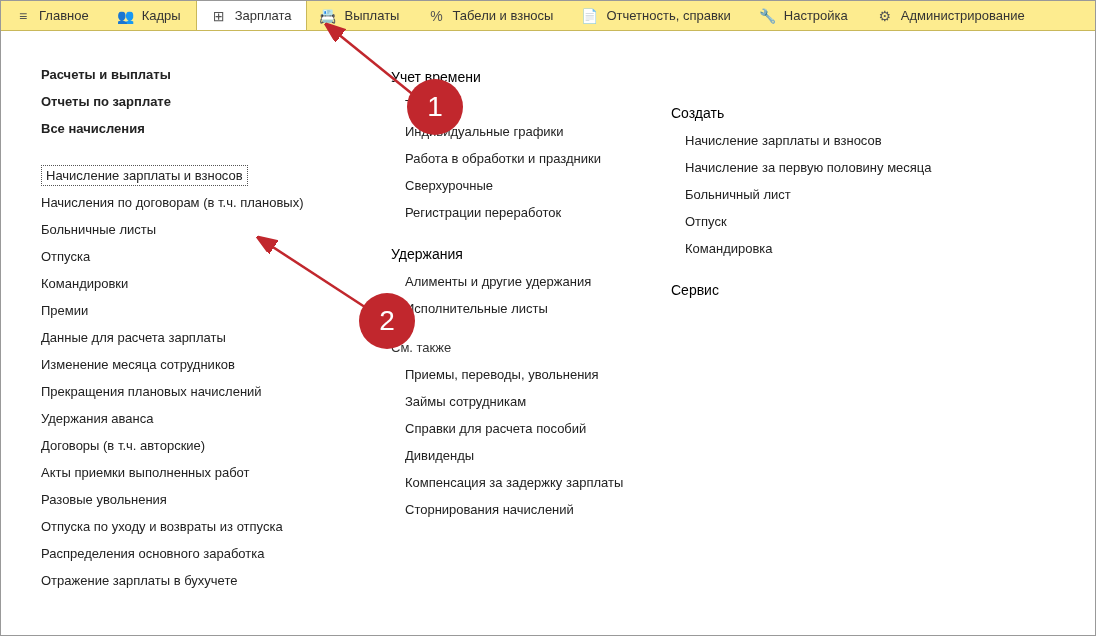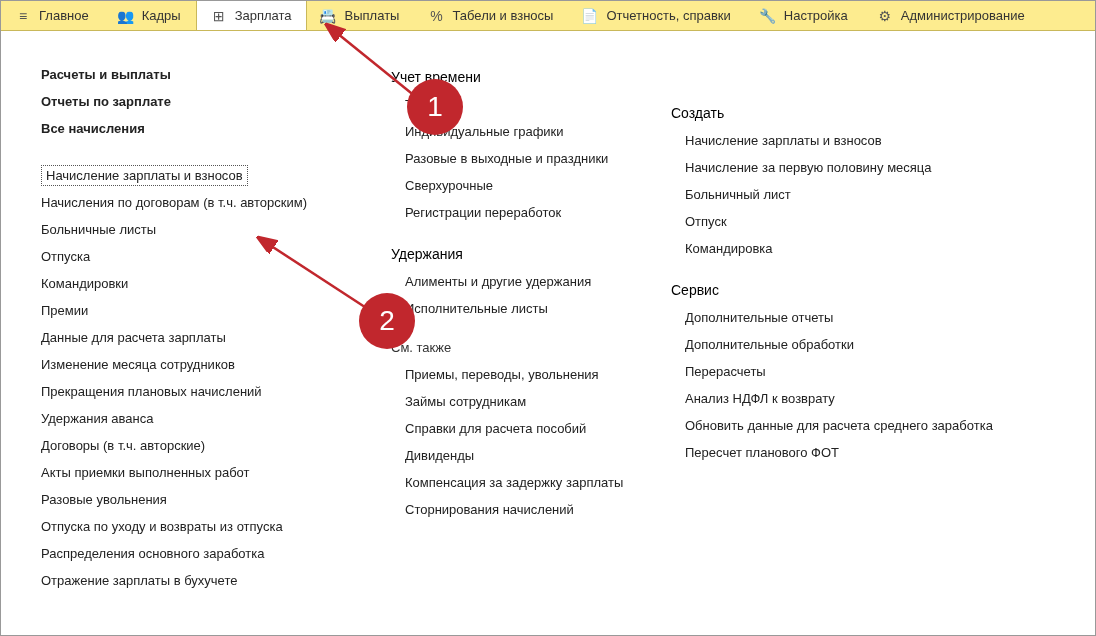--- a/index.html
+++ b/index.html
@@ -145,21 +145,21 @@
 
 <div class="content">
 
   <div class="col col1">
     <div class="heading-bold">Расчеты и выплаты</div>
     <div class="heading-bold">Отчеты по зарплате</div>
     <div class="heading-bold">Все начисления</div>
     <div class="spacer"></div>
     <div class="link-list noin">
       <div class="link-item sel">Начисление зарплаты и взносов</div>
-      <div class="link-item">Начисления по договорам (в т.ч. авторским)</div>
+      <div class="link-item">Начисления по договорам (в т.ч. плановых)</div>
       <div class="link-item">Больничные листы</div>
       <div class="link-item">Отпуска</div>
       <div class="link-item">Командировки</div>
       <div class="link-item">Премии</div>
       <div class="link-item">Данные для расчета зарплаты</div>
       <div class="link-item">Изменение месяца сотрудников</div>
       <div class="link-item">Прекращения плановых начислений</div>
       <div class="link-item">Удержания аванса</div>
       <div class="link-item">Договоры (в т.ч. авторские)</div>
       <div class="link-item">Акты приемки выполненных работ</div>
@@ -168,21 +168,21 @@
       <div class="link-item">Распределения основного заработка</div>
       <div class="link-item">Отражение зарплаты в бухучете</div>
     </div>
   </div>
 
   <div class="col col2">
     <div class="heading-green">Учет времени</div>
     <div class="link-list">
       <div class="link-item">Табели</div>
       <div class="link-item">Индивидуальные графики</div>
-      <div class="link-item">Разовые в выходные и праздники</div>
+      <div class="link-item">Работа в обработки и праздники</div>
       <div class="link-item">Сверхурочные</div>
       <div class="link-item">Регистрации переработок</div>
     </div>
 
     <div class="heading-green" style="margin-top:20px">Удержания</div>
     <div class="link-list">
       <div class="link-item">Алименты и другие удержания</div>
       <div class="link-item">Исполнительные листы</div>
     </div>
 
@@ -201,28 +201,20 @@
     <div class="heading-green">Создать</div>
     <div class="link-list">
       <div class="link-item">Начисление зарплаты и взносов</div>
       <div class="link-item">Начисление за первую половину месяца</div>
       <div class="link-item">Больничный лист</div>
       <div class="link-item">Отпуск</div>
       <div class="link-item">Командировка</div>
     </div>
 
     <div class="heading-green" style="margin-top:20px">Сервис</div>
-    <div class="link-list">
-      <div class="link-item">Дополнительные отчеты</div>
-      <div class="link-item">Дополнительные обработки</div>
-      <div class="link-item">Перерасчеты</div>
-      <div class="link-item">Анализ НДФЛ к возврату</div>
-      <div class="link-item">Обновить данные для расчета среднего заработка</div>
-      <div class="link-item">Пересчет планового ФОТ</div>
-    </div>
   </div>
 </div>
 
 <svg class="arrow-line" style="left:0;top:0;position:absolute;pointer-events:none" width="1096" height="636">
   <defs>
     <marker id="arrowhead" markerWidth="8" markerHeight="8" refX="7" refY="3" orient="auto">
       <polygon points="0 0, 8 3, 0 6" fill="#c1272d"></polygon>
     </marker>
   </defs>
   <line x1="420" y1="100" x2="326" y2="24" stroke="#c1272d" stroke-width="2.5" marker-end="url(#arrowhead)"></line>

